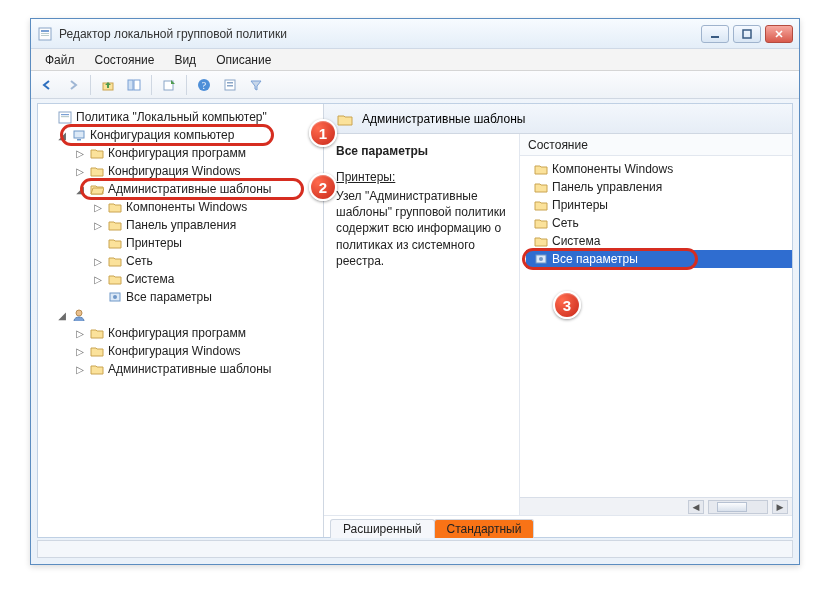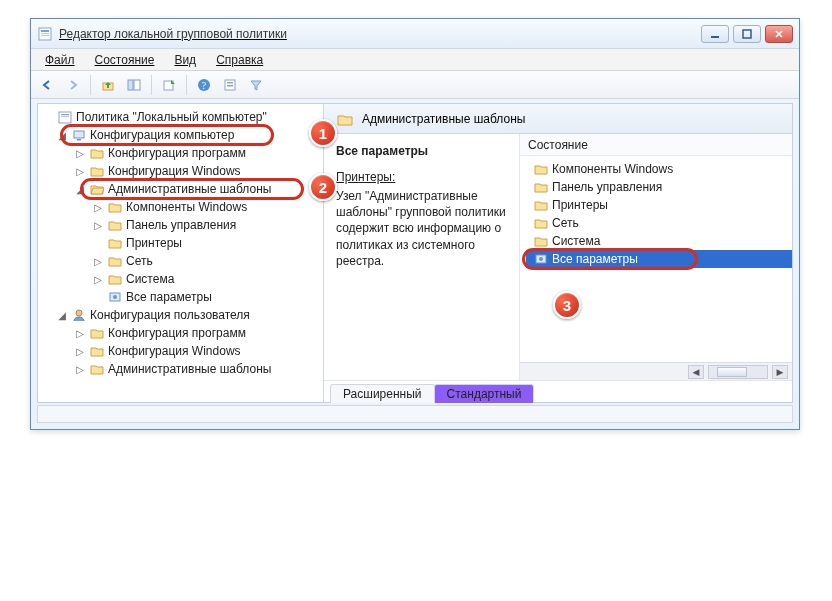--- a/index.html
+++ b/index.html
@@ -7,25 +7,24 @@
     font-family: "Segoe UI", Tahoma, sans-serif;
     font-size: 12px;
     background: #fff;
     width: 832px; height: 601px;
     position: relative;
     overflow: hidden;
   }
   .window {
     position: absolute;
     left: 30px; top: 18px;
-    width: 770px; height: 412px;
+    width: 770px; height: 547px;
     border: 1px solid #5b8cc0;
     background: linear-gradient(#f0f5fb,#eaf1f9);
     box-shadow: 0 2px 6px rgba(0,0,0,.15);
-    text-decoration: underline;
   }
   .titlebar {
     height: 30px;
     display: flex; align-items: center;
     padding: 0 6px;
     background: linear-gradient(#f7fbff,#e4eef8);
     border-bottom: 1px solid #cfd9e6;
   }
   .titlebar-icon {
     width: 16px; height: 16px;
@@ -185,21 +184,21 @@
     border-bottom: none;
     background: #f5f7fb;
     border-radius: 3px 3px 0 0;
     font-size: 12px;
     color: #222;
     position: relative;
     top: 1px;
     margin-right: -1px;
     margin-top: 7px;
   }
-  .tab.active { background: #8b5cf6; z-index: 1; }
+  .tab.active { background: #f97316; z-index: 1; }
   .statusbar {
     position: absolute;
     left: 6px; right: 6px; bottom: 6px;
     height: 18px;
     background: #f4f7fb;
     border: 1px solid #cfd7e2;
   }
   .callout {
     position: absolute;
     width: 28px; height: 28px;
@@ -246,21 +245,21 @@
             <path d="M2 2 L8 8 M8 2 L2 8" stroke="#fff" stroke-width="1.6"></path>
           </svg>
         </div>
     </div>
   </div>
 
   <div class="menubar">
     <span class="menuitem">Файл</span>
     <span class="menuitem">Состояние</span>
     <span class="menuitem">Вид</span>
-    <span class="menuitem">Справка</span>
+    <span class="menuitem">Описание</span>
   </div>
 
   <div class="toolbar">
     <div class="tbtn">
         <svg width="14" height="14">
           <path d="M9 3 L4 7 L9 11" fill="none" stroke="#2d6fbf" stroke-width="2"></path>
         </svg>
       </div>
     <div class="tbtn">
         <svg width="14" height="14">
@@ -418,21 +417,20 @@
         </div>
 
       <div class="row ind1">
           <span class="tw">◢</span>
           <span class="ic">
             <svg width="14" height="14">
               <circle cx="7" cy="5" r="3" fill="#e9c08e" stroke="#b88c52"></circle>
               <path d="M2 13c0-3 3-4 5-4s5 1 5 4" fill="#7aa0d4" stroke="#5a83b6"></path>
             </svg>
           </span>
-          <span class="lbl">Конфигурация пользователя</span>
         </div>
       <div class="row ind2">
           <span class="tw">▷</span>
           <span class="ic">
             <svg width="14" height="14">
               <path d="M1 4h5l1 1h6v7H1z" fill="#fbe29b" stroke="#caa450"></path>
             </svg>
           </span>
           <span class="lbl">Конфигурация программ</span>
         </div>

